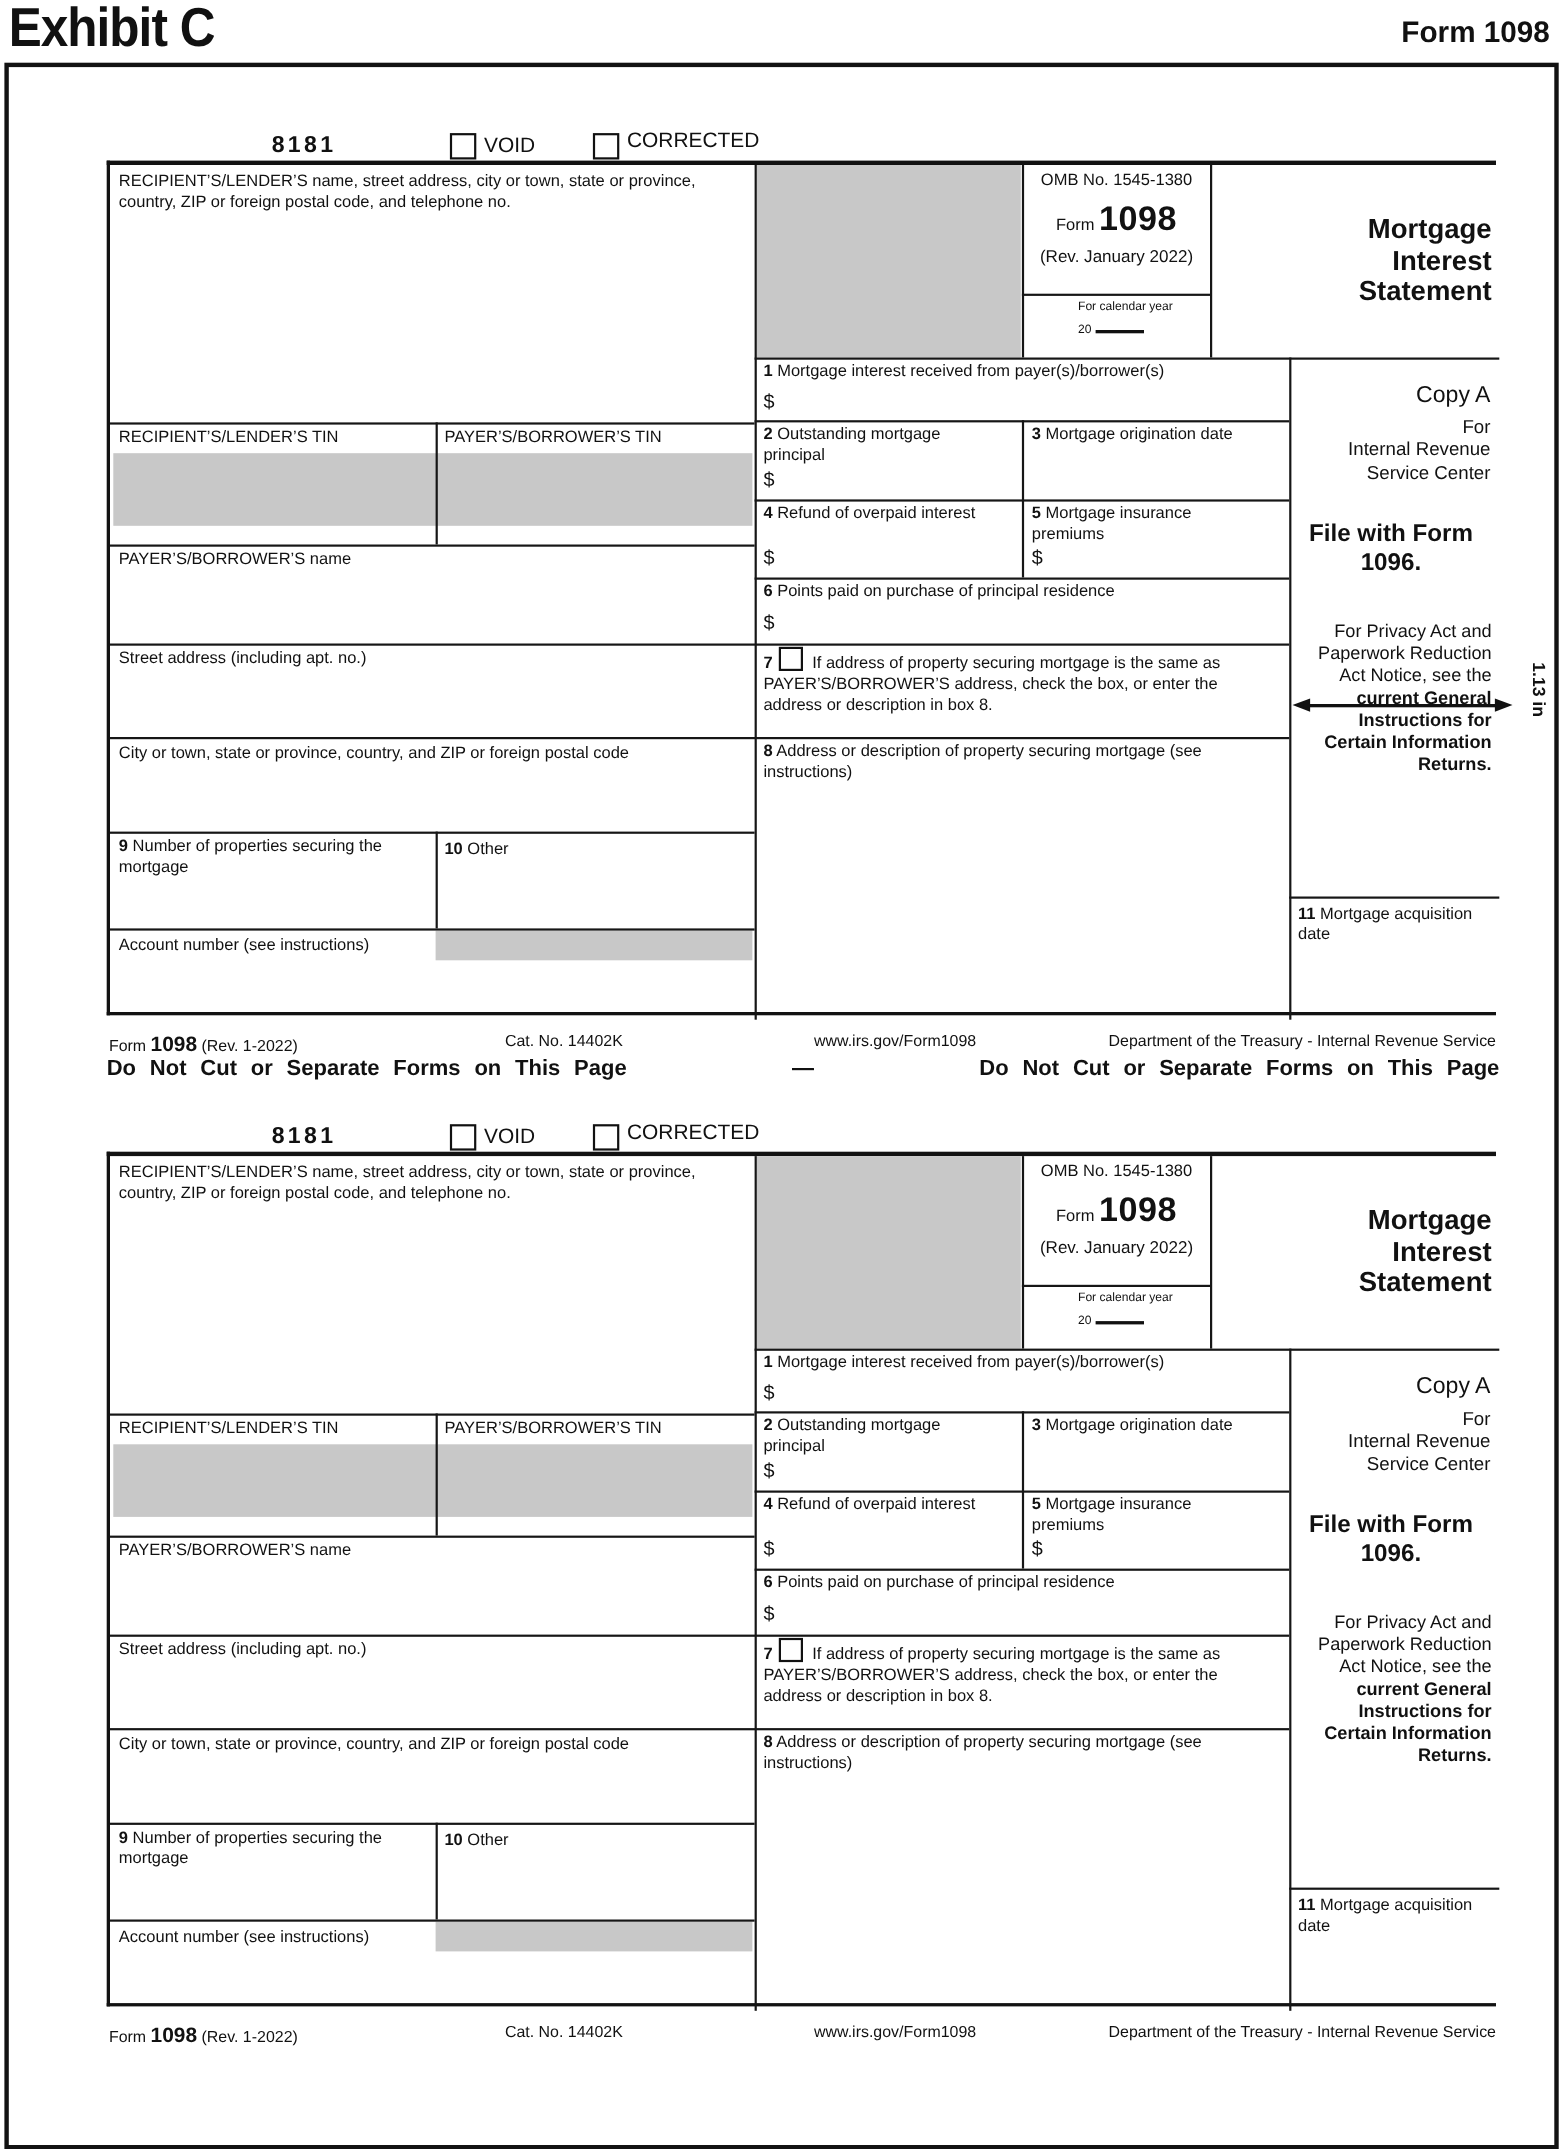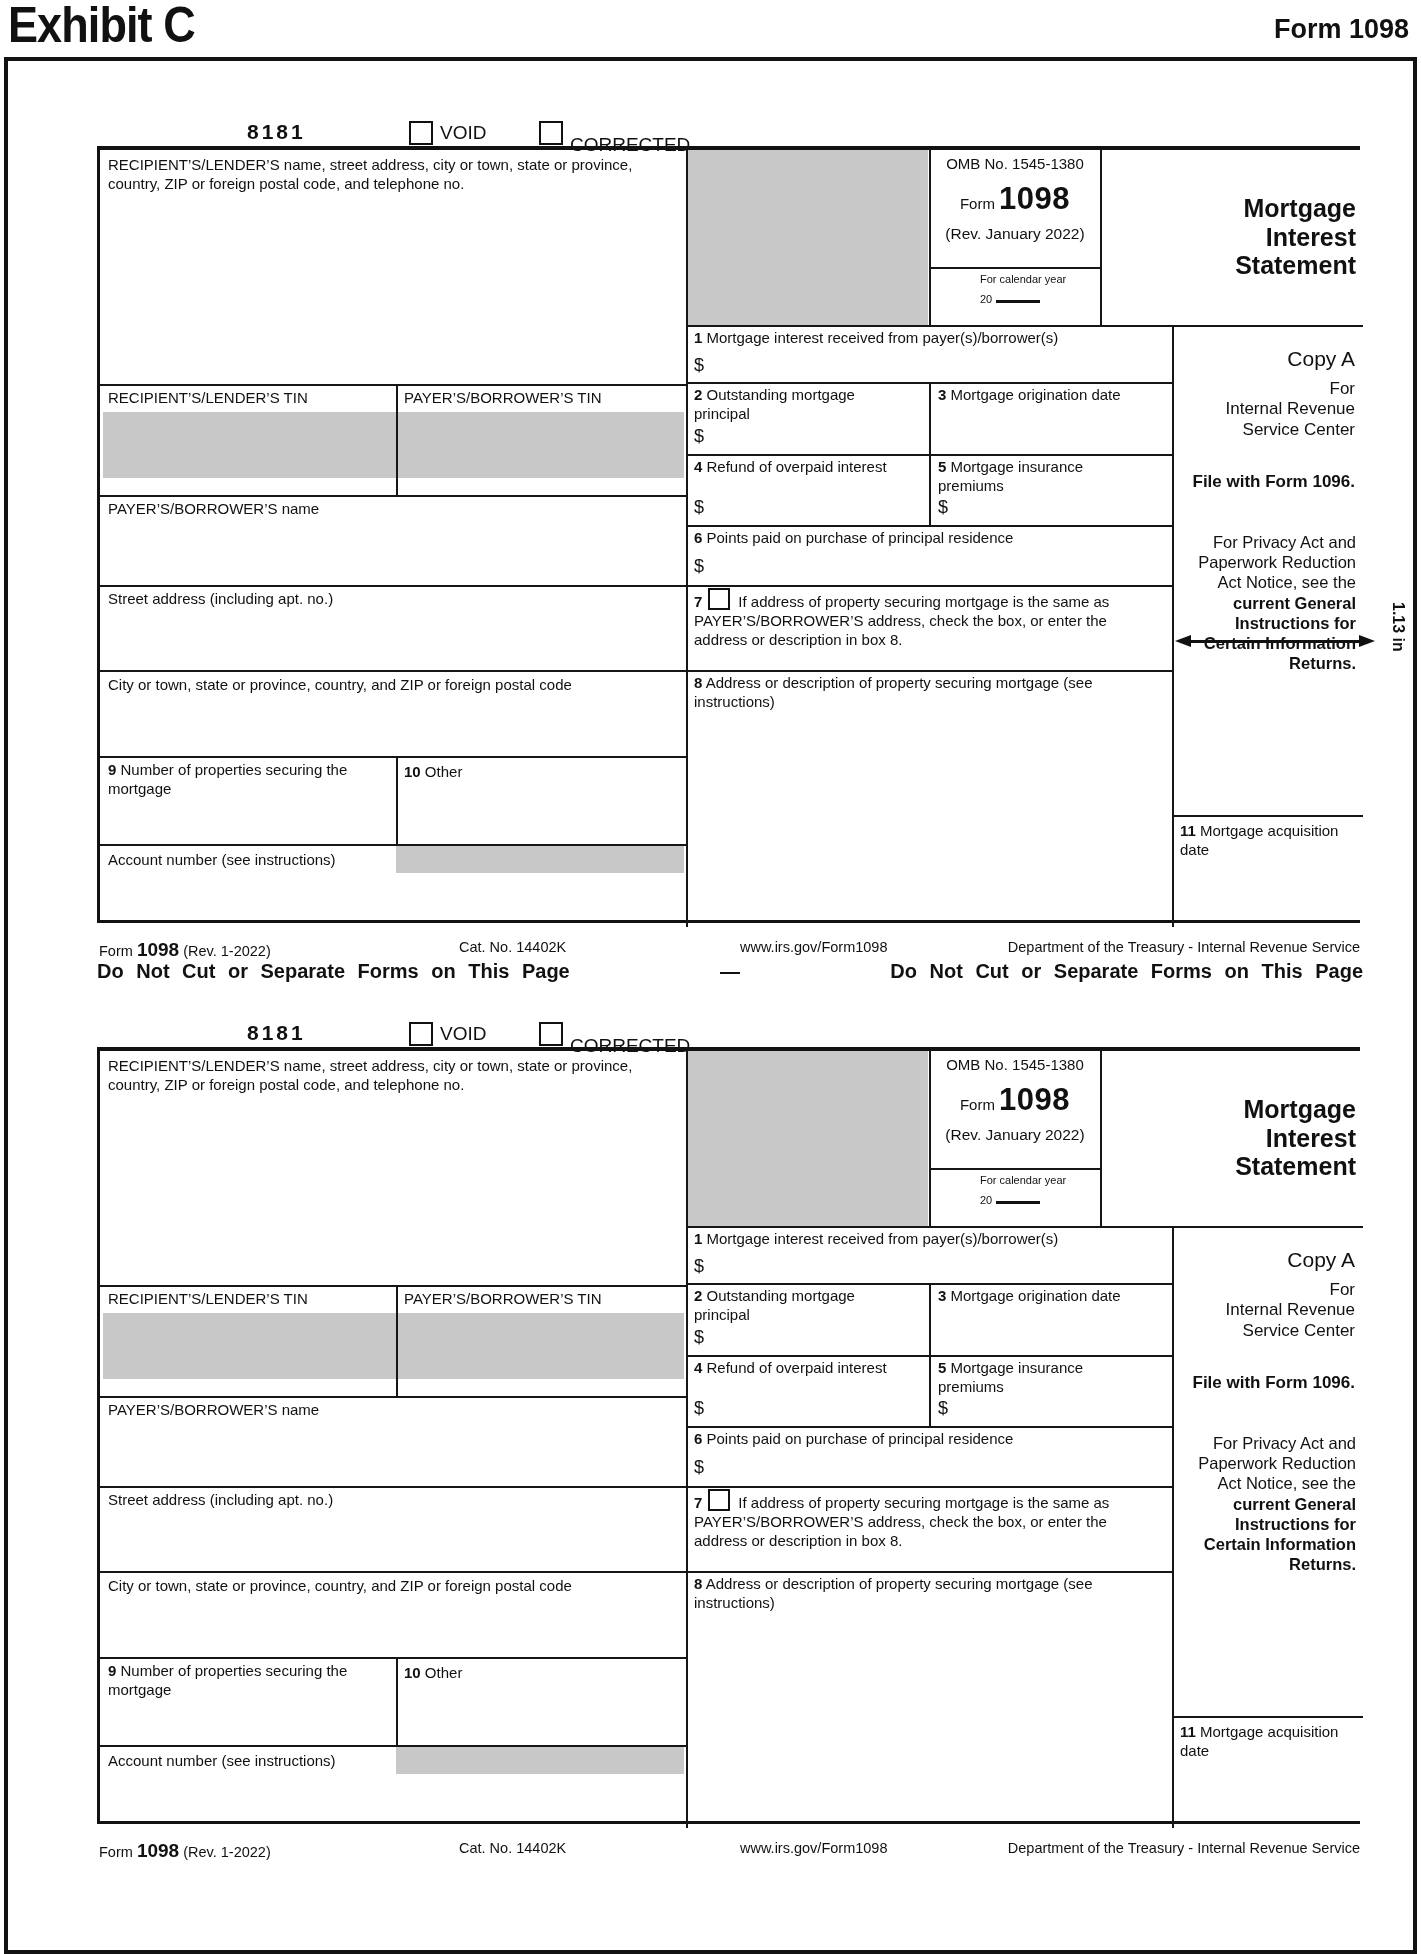--- a/index.html
+++ b/index.html
@@ -11,21 +11,21 @@
   .form-ref{position:absolute;right:12px;top:14px;font-size:27px;font-weight:bold;}
   .form-slot{position:absolute;left:97px;width:1290px;height:860px;}
   .slot-1{top:118px;}
   .slot-2{top:1019px;}
   .pre-line{position:absolute;left:0;top:0;width:1266px;height:28px;font-size:19px;}
   .print-code{position:absolute;left:150px;top:2px;font-size:21px;font-weight:bold;letter-spacing:3px;}
   .cb{position:absolute;top:3px;width:20px;height:20px;border:2px solid #111;background:#fff;}
   .cb-void{left:312px;}
   .cb-corr{left:442px;}
   .cb-lab-void{position:absolute;left:343px;top:4px;}
-  .cb-lab-corr{position:absolute;left:473px;top:16px;}
+  .cb-lab-corr{position:absolute;left:473px;top:0;}
   .form-box{position:absolute;left:0;top:28px;width:1263px;height:777px;box-sizing:border-box;
             border-left:3px solid #121212;border-top:4px solid #121212;border-bottom:3px solid #121212;
             overflow:visible;}
   .hl,.vl{position:absolute;background:#161616;}
   .hl{height:2px;} .vl{width:2px;}
   .gray{position:absolute;background:#c8c8c8;}
   .lab{position:absolute;font-size:15px;line-height:1.25;}
   .lab b{font-weight:bold;}
   .dollar{position:absolute;font-size:18px;}
   .omb-top{position:absolute;left:832px;top:5px;width:166px;text-align:center;font-size:15px;line-height:1.2;}
@@ -33,21 +33,21 @@
   .form1098-line .big{font-size:31px;font-weight:bold;letter-spacing:.5px;}
   .rev-line{margin-top:8px;font-size:15.5px;}
   .cal{position:absolute;left:832px;top:122px;width:166px;text-align:left;font-size:11px;line-height:1.3;margin-left:48px;}
   .yr-blank{display:inline-block;width:44px;border-bottom:3px solid #111;height:14px;margin-left:4px;}
   .mis-title{position:absolute;left:1086px;top:44px;width:170px;text-align:right;
              font-size:25px;font-weight:bold;line-height:1.14;}
   .copy-col{position:absolute;left:1074px;top:177px;width:181px;padding-right:8px;text-align:right;}
   .copy-a{margin-top:20px;font-size:21px;font-weight:normal;}
   .copy-for{margin-top:8px;font-size:17px;font-weight:normal;line-height:1.2;text-align:right;}
   .copy-irs{font-size:17px;font-weight:normal;line-height:1.2;width:162px;margin-left:auto;}
-  .copy-file{margin-top:32px;font-size:17px;font-weight:bold;}
+  .copy-file{margin-top:32px;font-size:22px;font-weight:bold;text-align:center;}
   .copy-privacy{margin-top:40px;font-size:16.5px;line-height:1.22;width:182px;margin-left:auto;}
   .copy-privacy b{font-weight:bold;}
   .box11-lab{position:absolute;left:1080px;top:672px;width:170px;font-size:15px;line-height:1.25;text-align:left;}
   .box7-cb{display:inline-block;width:18px;height:18px;border:2px solid #111;vertical-align:-3px;margin:0 8px 0 6px;}
   .measure-arrow{position:absolute;left:1075px;top:485px;width:200px;height:12px;}
   .measure-arrow .shaft{position:absolute;left:10px;right:10px;top:5px;height:3px;background:#111;}
   .measure-arrow .tri-l{position:absolute;left:0;top:0;width:0;height:0;
       border-top:6px solid transparent;border-bottom:6px solid transparent;border-right:16px solid #111;}
   .measure-arrow .tri-r{position:absolute;right:0;top:0;width:0;height:0;
       border-top:6px solid transparent;border-bottom:6px solid transparent;border-left:16px solid #111;}

